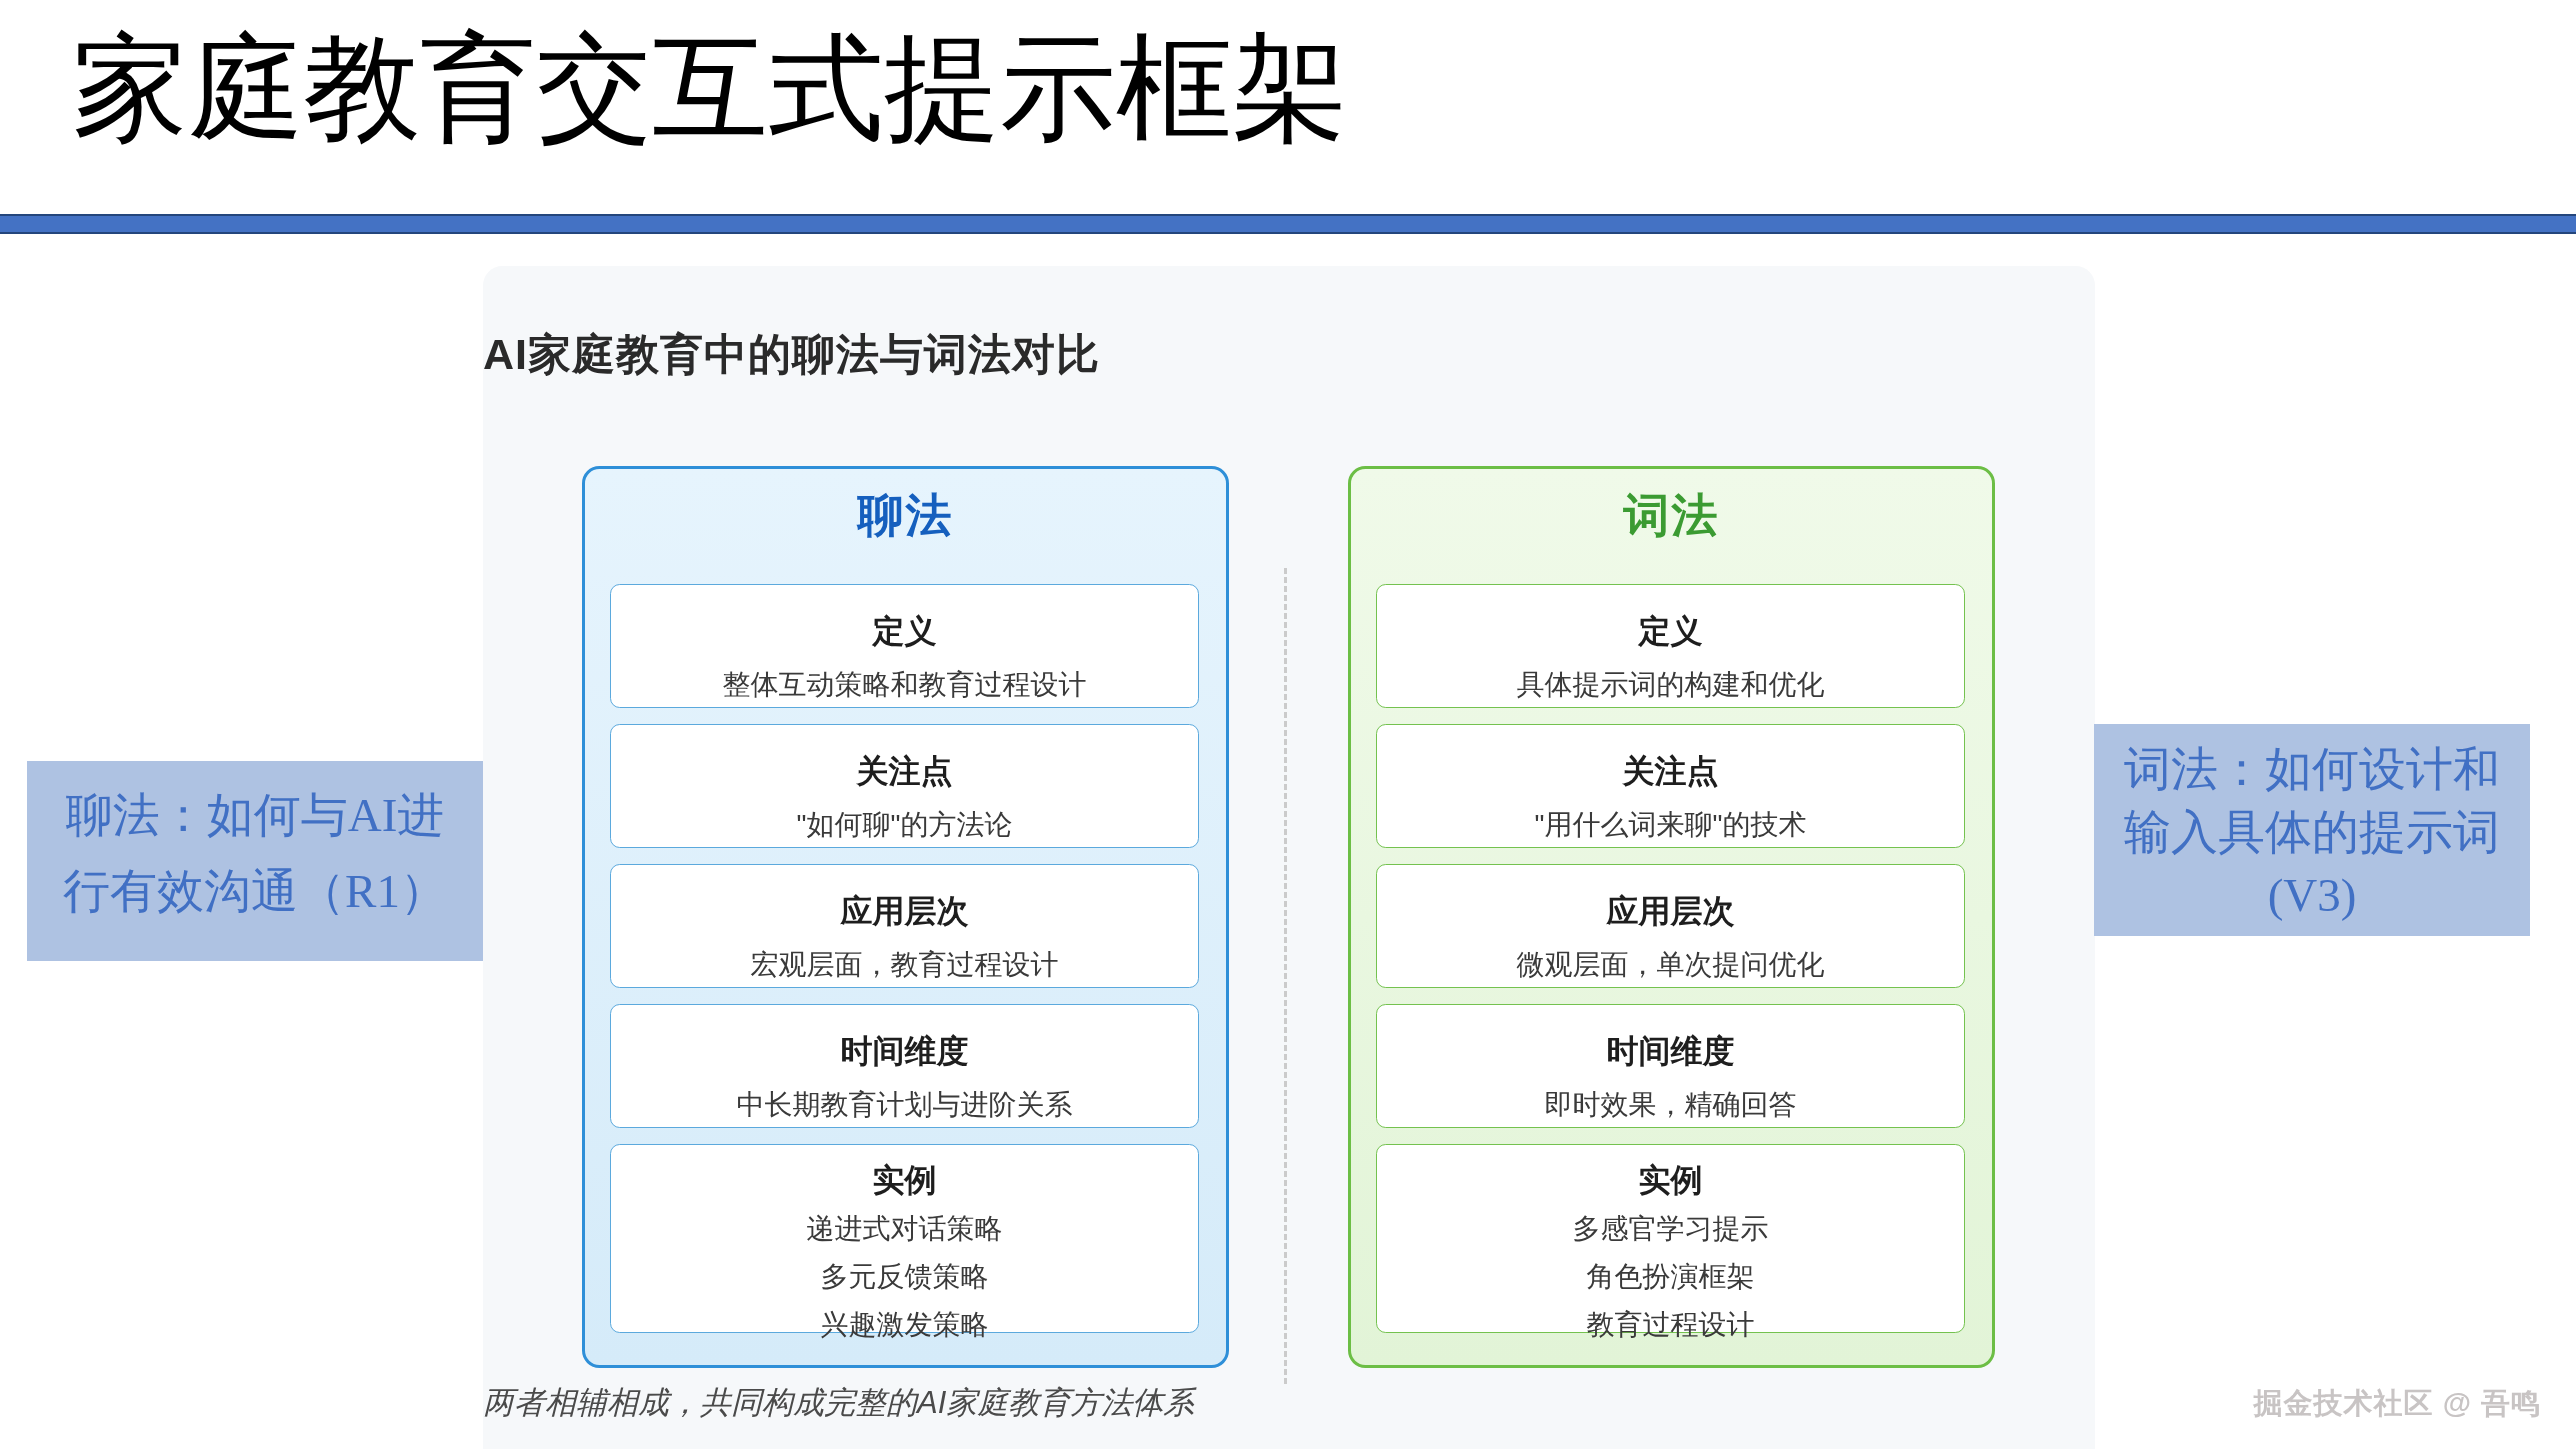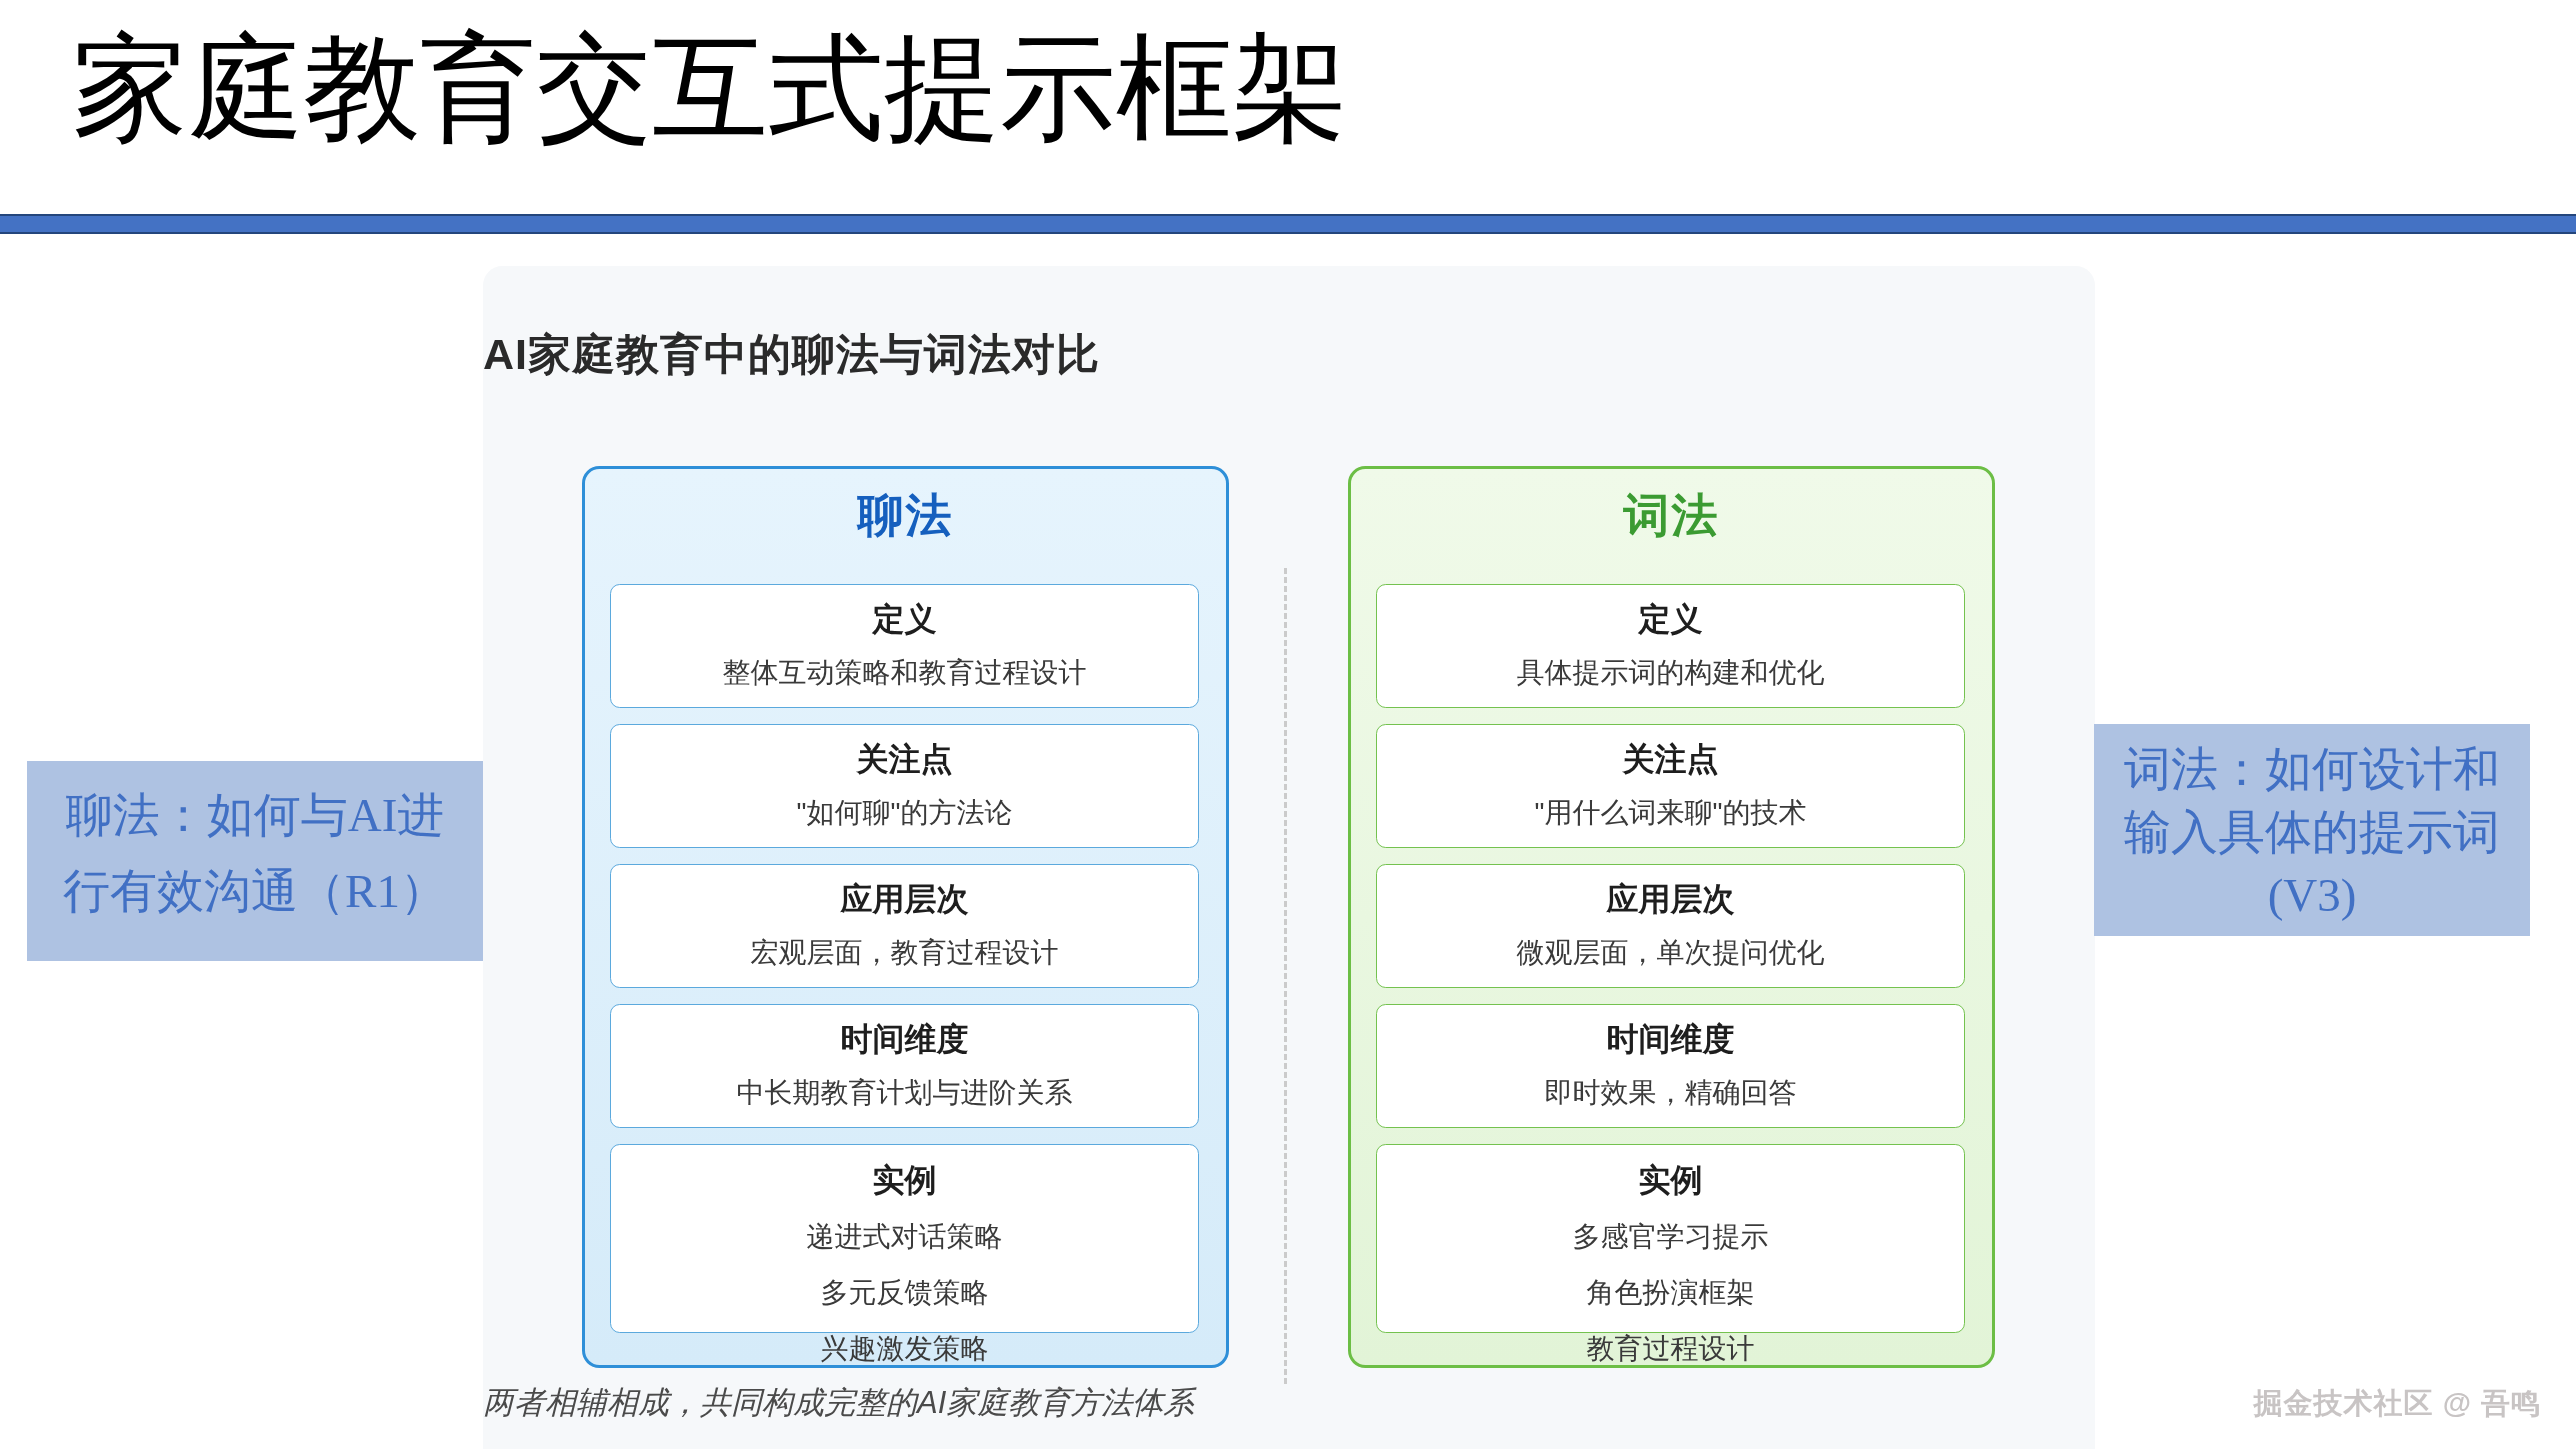--- a/index.html
+++ b/index.html
@@ -56,25 +56,25 @@
   .word .col-header{color:var(--word-header);}
   .card{
     position:absolute;left:25px;width:589px;height:124px;background:#FFFFFF;
     border-radius:9.7px;text-align:center;
   }
   .chat .card{border:1.9px solid var(--chat-card-border);}
   .word .card{border:1.9px solid var(--word-card-border);}
   .card.r1{top:115px;} .card.r2{top:255px;} .card.r3{top:395px;}
   .card.r4{top:535px;} .card.r5{top:675px;height:189px;}
   .card-title{
-    margin-top:13px;font-size:32px;font-weight:bold;color:var(--card-title-text);
+    margin-top:25px;font-size:32px;font-weight:bold;color:var(--card-title-text);
   }
   .card-line{margin-top:12px;font-size:28px;color:var(--card-body-text);}
   .card.r5 .card-title{margin-top:13.5px;}
-  .card.r5 .card-line{margin-top:12px;line-height:44px;}
+  .card.r5 .card-line{margin-top:4px;line-height:44px;}
   .card.r5 .card-line:first-of-type{margin-top:7.7px;}
   .v-divider{
     position:absolute;left:801px;top:302px;height:816px;width:0;
     border-left:3.9px dashed var(--divider-dash);
   }
   .panel-footer{
     position:absolute;left:0;top:1116px;width:100%;text-align:left;
     font-size:31px;font-style:italic;color:var(--footer-text);
   }
   .callout{

